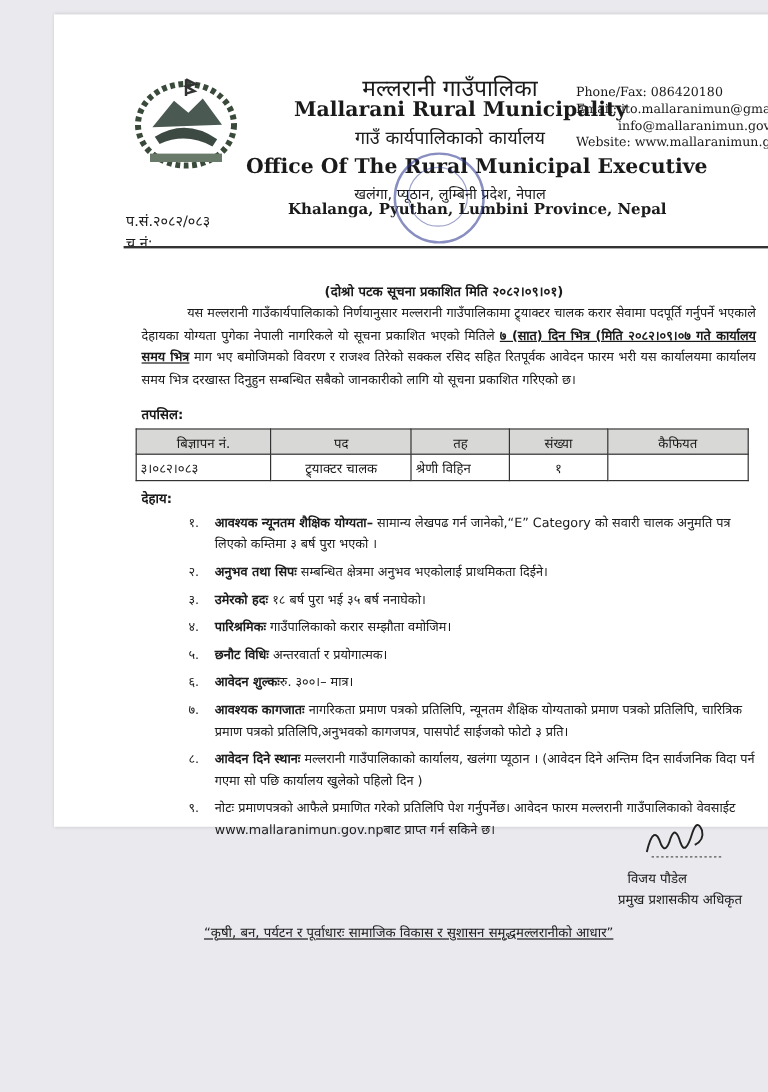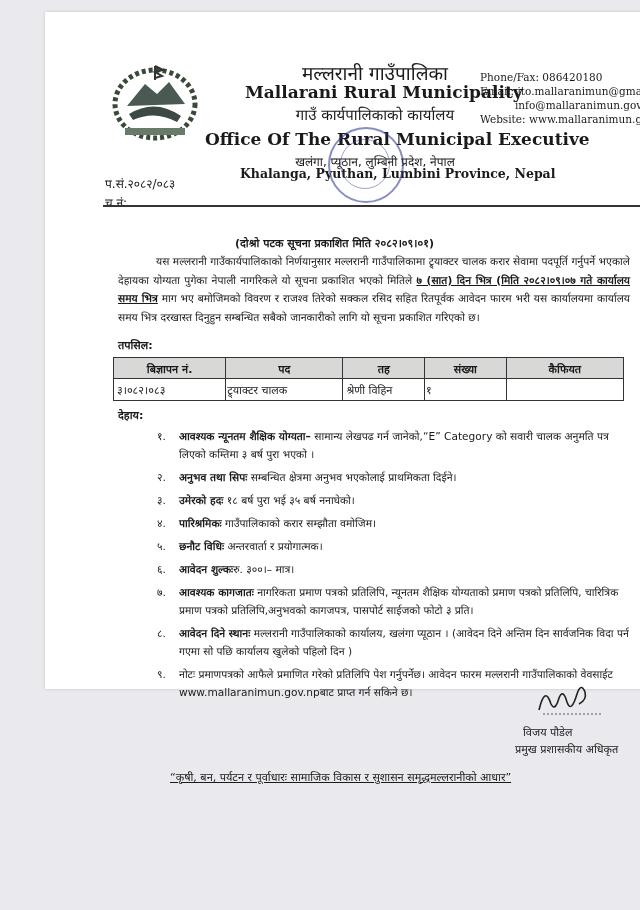--- a/index.html
+++ b/index.html
@@ -21,31 +21,31 @@
   .stamp { position:absolute; left:283px; top:115px; width:72px; height:72px; border-radius:50%;
            border:2px solid rgba(40,50,140,0.55); }
   .stamp-inner { position:absolute; left:10px; top:10px; width:48px; height:48px; border-radius:50%;
            border:1px solid rgba(40,50,140,0.45); }
   .ref { position:absolute; left:60px; font-size:12px; font-family:"DejaVu Sans",sans-serif; }
   .ref1 { top:163px; } .ref2 { top:182px; }
   .rule { position:absolute; left:58px; top:193px; width:540px; height:2px; background:#333; }
   .title-bar { position:absolute; left:153px; top:196px; width:326px; height:24px; background:#2b2b2b;
                color:#fff; font-size:15px; font-family:"DejaVu Sans",sans-serif; font-weight:bold;
                text-align:center; line-height:24px; white-space:nowrap; }
-  .subtitle { position:absolute; left:190px; top:223px; width:270px; font-size:11px;
+  .subtitle { position:absolute; left:190px; top:223px; width:270px; text-align:center; font-size:11px;
               font-family:"DejaVu Sans",sans-serif; font-weight:bold; white-space:nowrap; }
   .para { position:absolute; left:73px; top:240px; width:512px; font-size:10.6px; line-height:18.5px;
           font-family:"DejaVu Sans",sans-serif; text-align:justify; text-indent:38px; }
   .para b { text-decoration:underline; }
   .label { position:absolute; left:73px; font-size:11px; font-weight:bold; font-family:"DejaVu Sans",sans-serif; }
   .lbl-tap { top:325px;text-align:center; } .lbl-deh { top:395px; }
   table.vac { position:absolute; left:68px; top:345px; width:511px; border-collapse:collapse;
               font-size:11px; font-family:"DejaVu Sans",sans-serif; }
-  table.vac th { background:#d8d8d6; font-weight:bold; height:18px; border:1.5px solid #333; }
-  table.vac td { height:19px; border:1.5px solid #333; }
+  table.vac th { background:#d8d8d6; font-weight:normal; height:18px; border:1.5px solid #333; }
+  table.vac td { height:19px; border:1.5px solid #333; text-align:center; }
   table.vac td.l { text-align:left; padding-left:3px; }
   ol.items { position:absolute; left:112px; top:415px; width:478px; margin:0; padding:0; list-style:none;
              font-size:10.6px; font-family:"DejaVu Sans",sans-serif; line-height:18px; }
   ol.items li { position:relative; padding-left:22px; margin-bottom:5px; }
   ol.items li .num { position:absolute; left:0; top:0; }
   ol.items li .k { font-weight:bold; }
   .sig { position:absolute; left:490px; top:668px; width:70px; height:36px; }
   .signame { position:absolute; left:478px; top:712px; font-size:11px; font-family:"DejaVu Sans",sans-serif; white-space:nowrap;text-align:right; }
   .sigtitle { position:absolute; left:470px; top:729px; font-size:11px; font-family:"DejaVu Sans",sans-serif; white-space:nowrap; }
   .slogan { position:absolute; left:125px; top:757px; font-size:11px; font-family:"DejaVu Sans",sans-serif;

